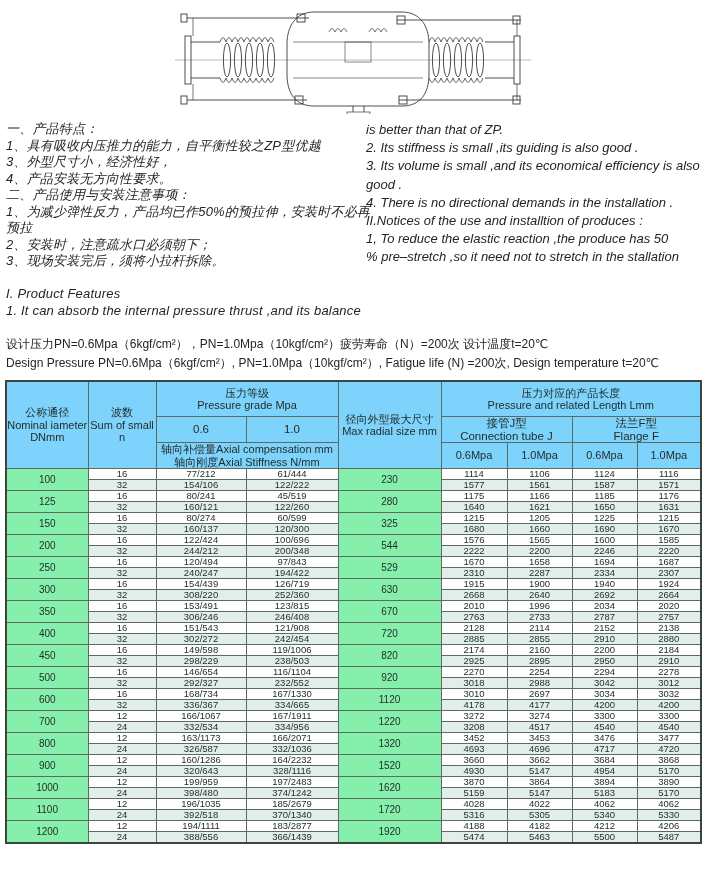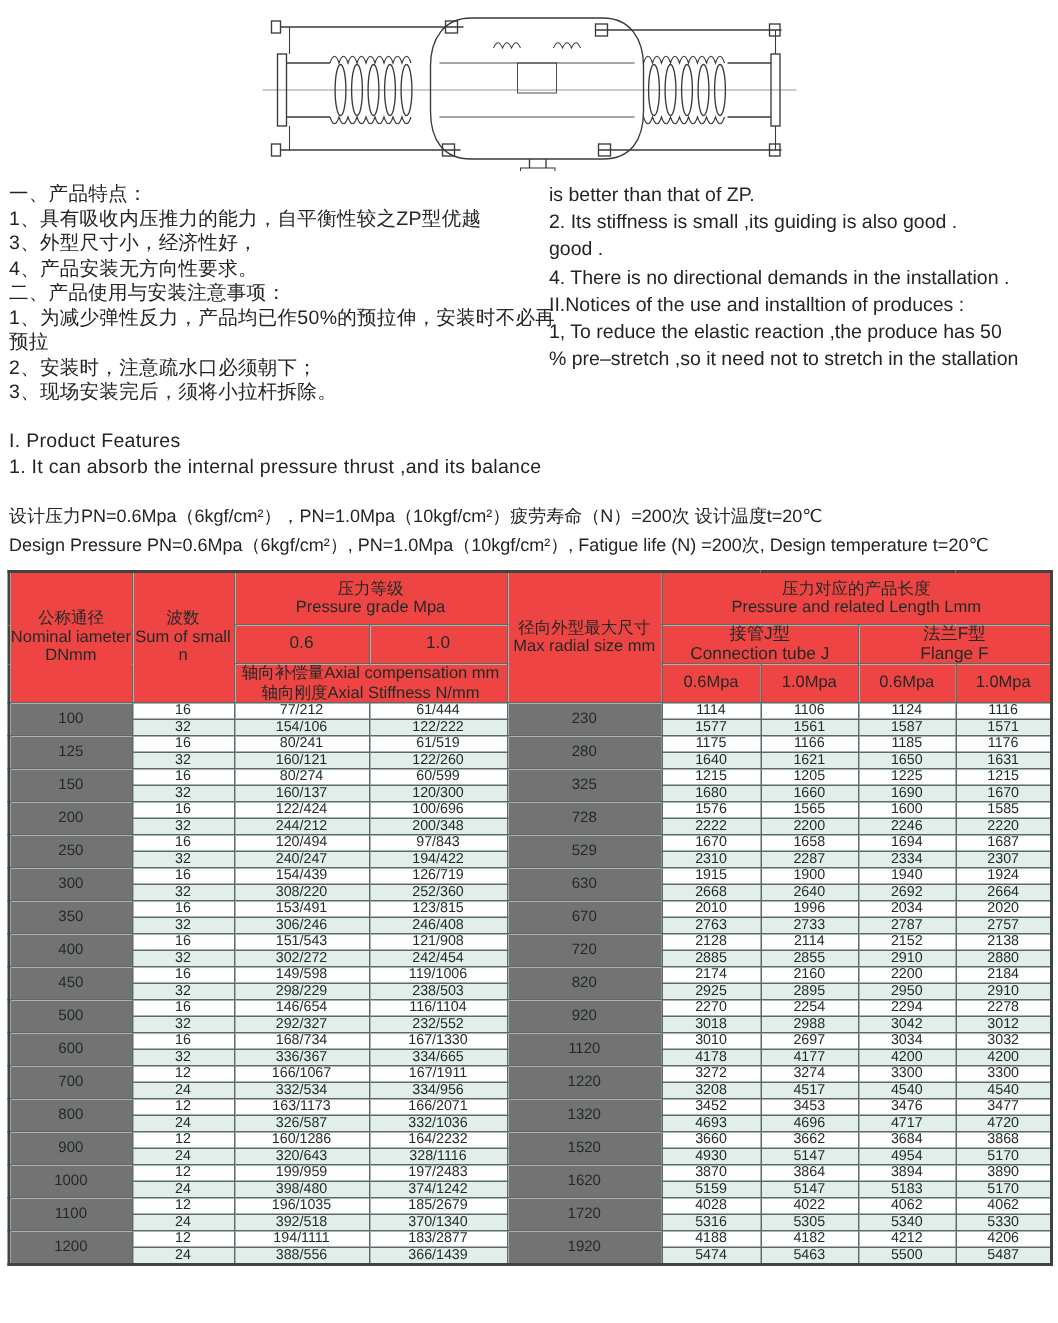--- a/index.html
+++ b/index.html
@@ -4,44 +4,44 @@
 <style>
   html,body { margin:0; padding:0; }
   body {
     width:705px; height:882px; background:#ffffff; overflow:hidden;
     font-family:"Liberation Sans","DejaVu Sans",sans-serif; color:#242424;
     -webkit-font-smoothing:antialiased;
   }
   .drawing-wrap { height:114px; display:flex; justify-content:center; align-items:flex-start; padding-top:2px; }
   .drawing-wrap svg { display:block; }
 
-  .text-cols { display:flex; padding:5px 2px 0 6px; }
+  .text-cols { display:flex; padding:5px 2px 0 6px;font-style:italic; }
   .col-left  { width:356px; font-size:13px; line-height:16.5px; letter-spacing:0.2px; }
   .col-right { flex:1; font-size:13px; line-height:18.2px; padding-left:4px; }
   .tline { white-space:nowrap; }
 
   .design-note { padding:16px 0 0 6px; font-size:12px; line-height:19px; }
 
   table.spec {
     width:696px; margin:7px 4px 0 5px;
     border-collapse:collapse; table-layout:fixed;
     border:2px solid #3c463f;
   }
   table.spec th, table.spec td {
     border:1px solid #5a6b64; padding:0; text-align:center; vertical-align:middle;
     font-weight:normal; overflow:hidden;
   }
-  thead th { font-size:11px; line-height:12.5px; white-space:pre-line; background:#ef4444; color:#1f2a26; }
+  thead th { font-size:11px; line-height:12.5px; white-space:pre-line; background:#7dd3fc; color:#1f2a26; }
   tr.h1 th { height:34px; }
   tr.h2 th { height:25px; font-size:11.5px; }
   tr.h3 th { height:24px; }
   tbody td { font-size:9.5px; height:10px; line-height:10px; background:#fdfefd; color:#1f2a26; }
   tbody tr.sub1 > td { border-top:1px solid #3f4f48; }
   tbody tr.sub2 > td { background:#e2eeea; border-top:1px solid #b7cec5; }
-  tbody td.span-cell { background:#737373; font-size:10px;margin-top:18px; }
+  tbody td.span-cell { background:#86efac; font-size:10px;margin-top:18px; }
 </style>
 </head>
 <body>
 
 <div>
 
   <div class="drawing-wrap">
     <svg width="360" height="112" viewBox="0 0 360 112" fill="none" stroke="#3a3a3a" stroke-width="0.9">
 
       <line x1="2" y1="58" x2="358" y2="58" stroke-width="0.45" stroke="#6a6a6a"></line>
@@ -130,20 +130,21 @@
         <div class="tline">预拉</div>
         <div class="tline">2、安装时，注意疏水口必须朝下；</div>
         <div class="tline">3、现场安装完后，须将小拉杆拆除。</div>
         <div class="tline">&nbsp;</div>
         <div class="tline">I. Product Features</div>
         <div class="tline">1. It can absorb the internal pressure thrust ,and its balance</div>
       </div>
     <div class="col-right" id="en-col">
         <div class="tline">is better than that of ZP.</div>
         <div class="tline">2. Its stiffness is small ,its guiding is also good .</div>
+        <div class="tline">3. Its volume is small ,and its economical efficiency is also</div>
         <div class="tline">good .</div>
         <div class="tline">4. There is no directional demands in the installation .</div>
         <div class="tline">II.Notices of the use and installtion of produces :</div>
         <div class="tline">1, To reduce the elastic reaction ,the produce has 50</div>
         <div class="tline">% pre–stretch ,so it need not to stretch in the stallation</div>
       </div>
   </div>
 
   <div class="design-note">
     <div>设计压力PN=0.6Mpa（6kgf/cm²），PN=1.0Mpa（10kgf/cm²）疲劳寿命（N）=200次 设计温度t=20℃</div>
@@ -212,21 +213,21 @@
           <td>122/222</td>
           <td>1577</td>
           <td>1561</td>
           <td>1587</td>
           <td>1571</td>
         </tr>
         <tr class="sub1">
           <td rowspan="2" class="span-cell">125</td>
           <td>16</td>
           <td>80/241</td>
-          <td>61/519</td>
+          <td>45/519</td>
           <td rowspan="2" class="span-cell">280</td>
           <td>1175</td>
           <td>1166</td>
           <td>1185</td>
           <td>1176</td>
         </tr>
         <tr class="sub2">
           <td>32</td>
           <td>160/121</td>
           <td>122/260</td>
@@ -253,21 +254,21 @@
           <td>1680</td>
           <td>1660</td>
           <td>1690</td>
           <td>1670</td>
         </tr>
         <tr class="sub1">
           <td rowspan="2" class="span-cell">200</td>
           <td>16</td>
           <td>122/424</td>
           <td>100/696</td>
-          <td rowspan="2" class="span-cell">728</td>
+          <td rowspan="2" class="span-cell">544</td>
           <td>1576</td>
           <td>1565</td>
           <td>1600</td>
           <td>1585</td>
         </tr>
         <tr class="sub2">
           <td>32</td>
           <td>244/212</td>
           <td>200/348</td>
           <td>2222</td>

